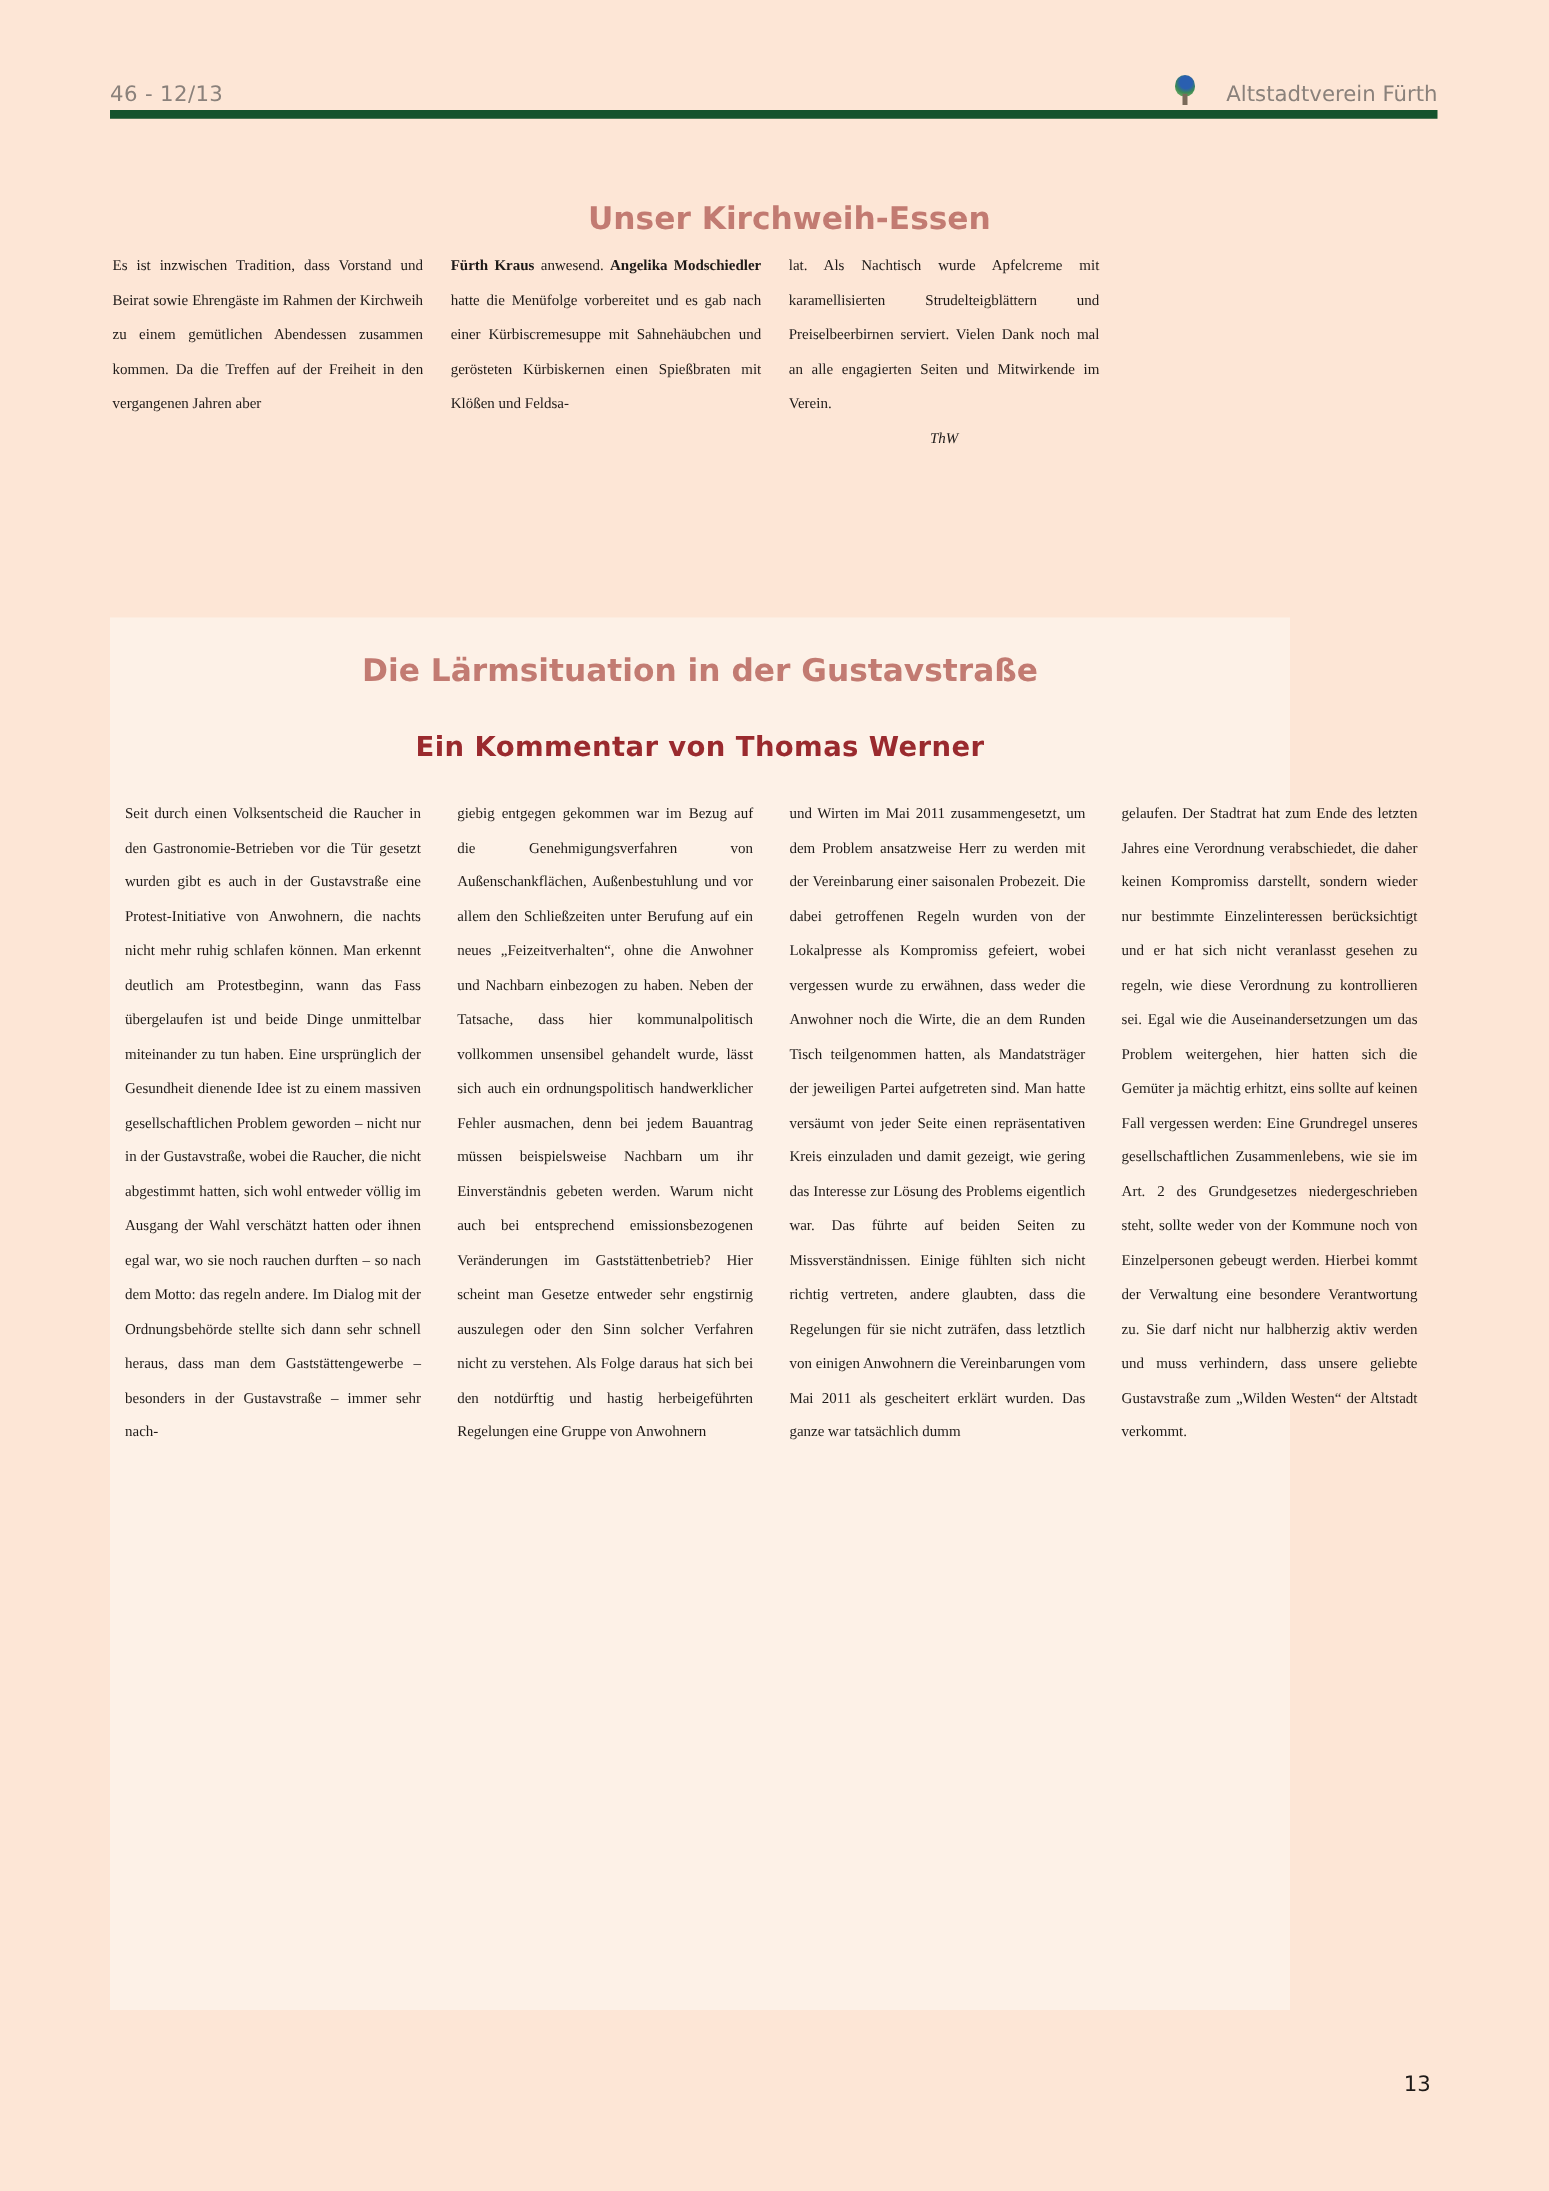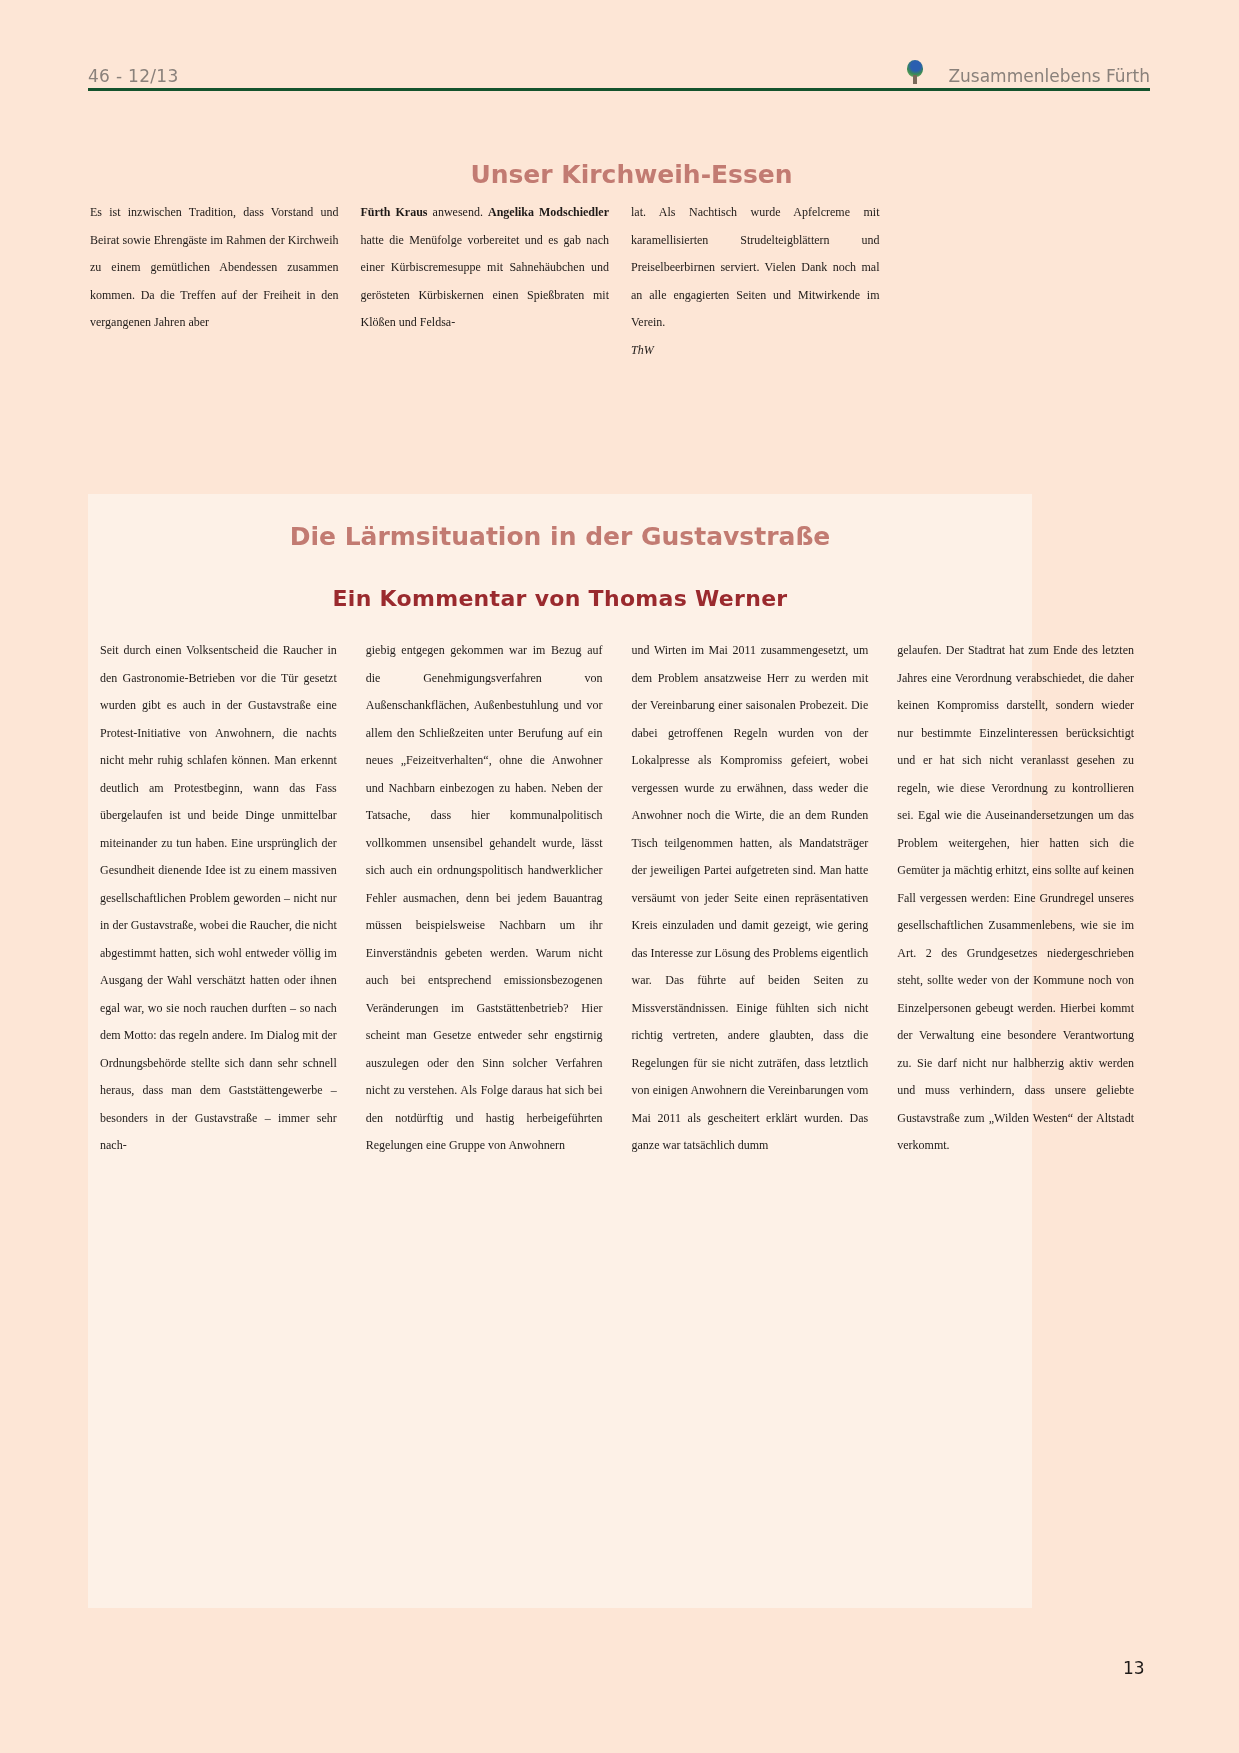--- a/index.html
+++ b/index.html
@@ -9,21 +9,21 @@
       background: #fde6d6;
       position: relative;
       overflow: hidden;
       font-family: "Liberation Serif", "DejaVu Serif", serif;
       color: #1e1a18;
     }
     .header {
       position: absolute;
       left: 88px; top: 62px;
       width: 1062px; height: 26px;
-      border-bottom: 3px solid #14532d;
+      border-bottom: 7px solid #14532d;
     }
     .issue {
       position: absolute; left: 0; bottom: 2px;
       font-family: "DejaVu Sans", sans-serif;
       font-size: 17px; color: #8a817b; letter-spacing: 0.3px;
     }
     .org {
       position: absolute; right: 0; bottom: 2px;
       font-family: "DejaVu Sans", sans-serif;
       font-size: 17px; color: #8a817b;
@@ -54,21 +54,21 @@
       grid-template-columns: repeat(4, 1fr);
       column-gap: 22px;
     }
     .cols1 { left: 90px; top: 199px; width: 1060px; }
     .col {
       font-size: 12px; line-height: 27.5px;
       text-align: justify;
       hyphens: manual;
     }
     .col p { margin: 0; }
-    .sign { text-align: left; font-style: italic; }
+    .sign { text-align: center; font-style: italic; }
 
     .box {
       position: absolute;
       left: 88px; top: 494px; width: 944px; height: 1114px;
       background: #fdf1e7;
     }
     h2.title2 {
       position: absolute; left: 0; width: 100%; top: 28px; margin: 0;
       text-align: center;
       font-family: "DejaVu Sans", sans-serif;
@@ -91,21 +91,21 @@
 </head>
 <body>
 
 <div class="header">
   <span class="issue">46 - 12/13</span>
   <div class="org">
     <span class="logo">
       <span class="crown"></span>
         <span class="trunk"></span>
     </span>
-    <span>Zusammenlebens Fürth</span>
+    <span>Altstadtverein Fürth</span>
   </div>
 </div>
 
 <h1 class="title1">Unser Kirchweih-Essen</h1>
 
 <div class="cols cols1">
   <div class="col">
     <p>Es ist inzwischen Tradition, dass Vorstand und Beirat sowie Ehrengäste im Rahmen der Kirchweih zu einem gemütlichen Abendessen zusammen kommen. Da die Treffen auf der Freiheit in den vergangenen Jahren aber</p>
   </div>
   <div class="col">

